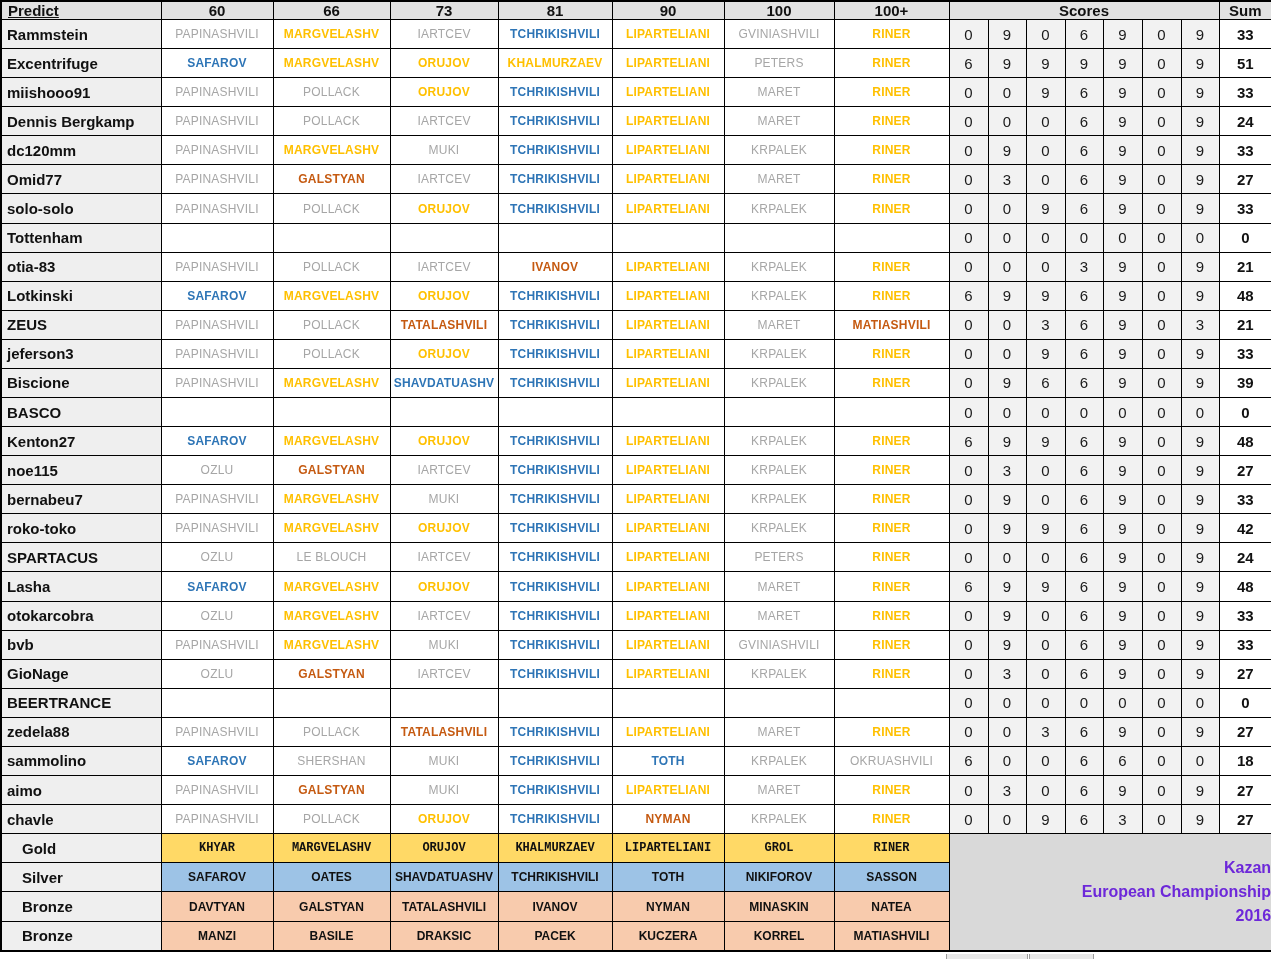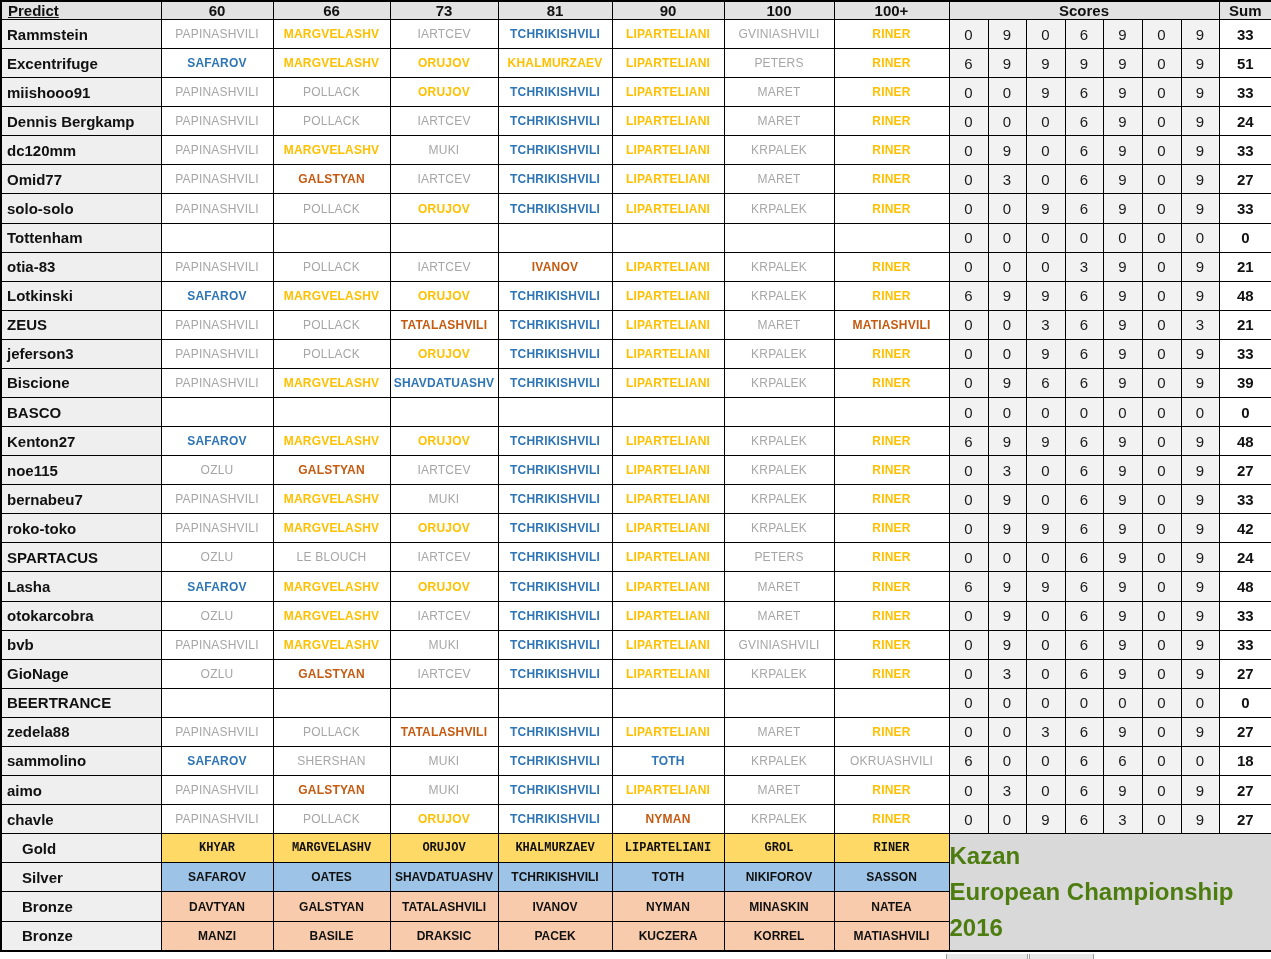--- a/index.html
+++ b/index.html
@@ -22,21 +22,21 @@
   
   td.score{background:#f2f2f2;font-size:15px;font-weight:400;color:#1a1a1a;text-align:center;}
   td.sum{background:#ffffff;font-size:15px;font-weight:700;color:#111;text-align:center;margin-left:35px;}
   
   tr.m-gold   td.medal-name{background:#FFD966;font-family:Liberation Mono, monospace;}
   tr.m-silver td.medal-name{background:#9DC3E6;}
   tr.m-bronze td.medal-name{background:#F8CBAD;}
   td.medal-name{font-size:12px;font-weight:700;color:#111;text-align:center;}
   td.medal-label{background:#efefef;font-size:15px;font-weight:700;color:#111;text-align:left;padding-left:20px;}
   
-  td.kazan{background:#d9d9d9;text-align:left;font-weight:700;color:#4d7c0f;font-size:24px;line-height:1.5;}
+  td.kazan{background:#d9d9d9;text-align:right;font-weight:700;color:#6d28d9;font-size:16px;line-height:1.5;}
   td.kazan div{white-space:nowrap;}
   
   .bottom-strip{position:absolute;left:0;bottom:0;width:1271px;height:5px;background:#ffffff;}
   .bottom-strip .stub{position:absolute;top:0;height:5px;border-left:1px solid #9b9b9b;border-right:1px solid #9b9b9b;background:#e8e8e8;}
 </style>
 </head>
 <body>
 
 <div class="sheet">
   <table>

